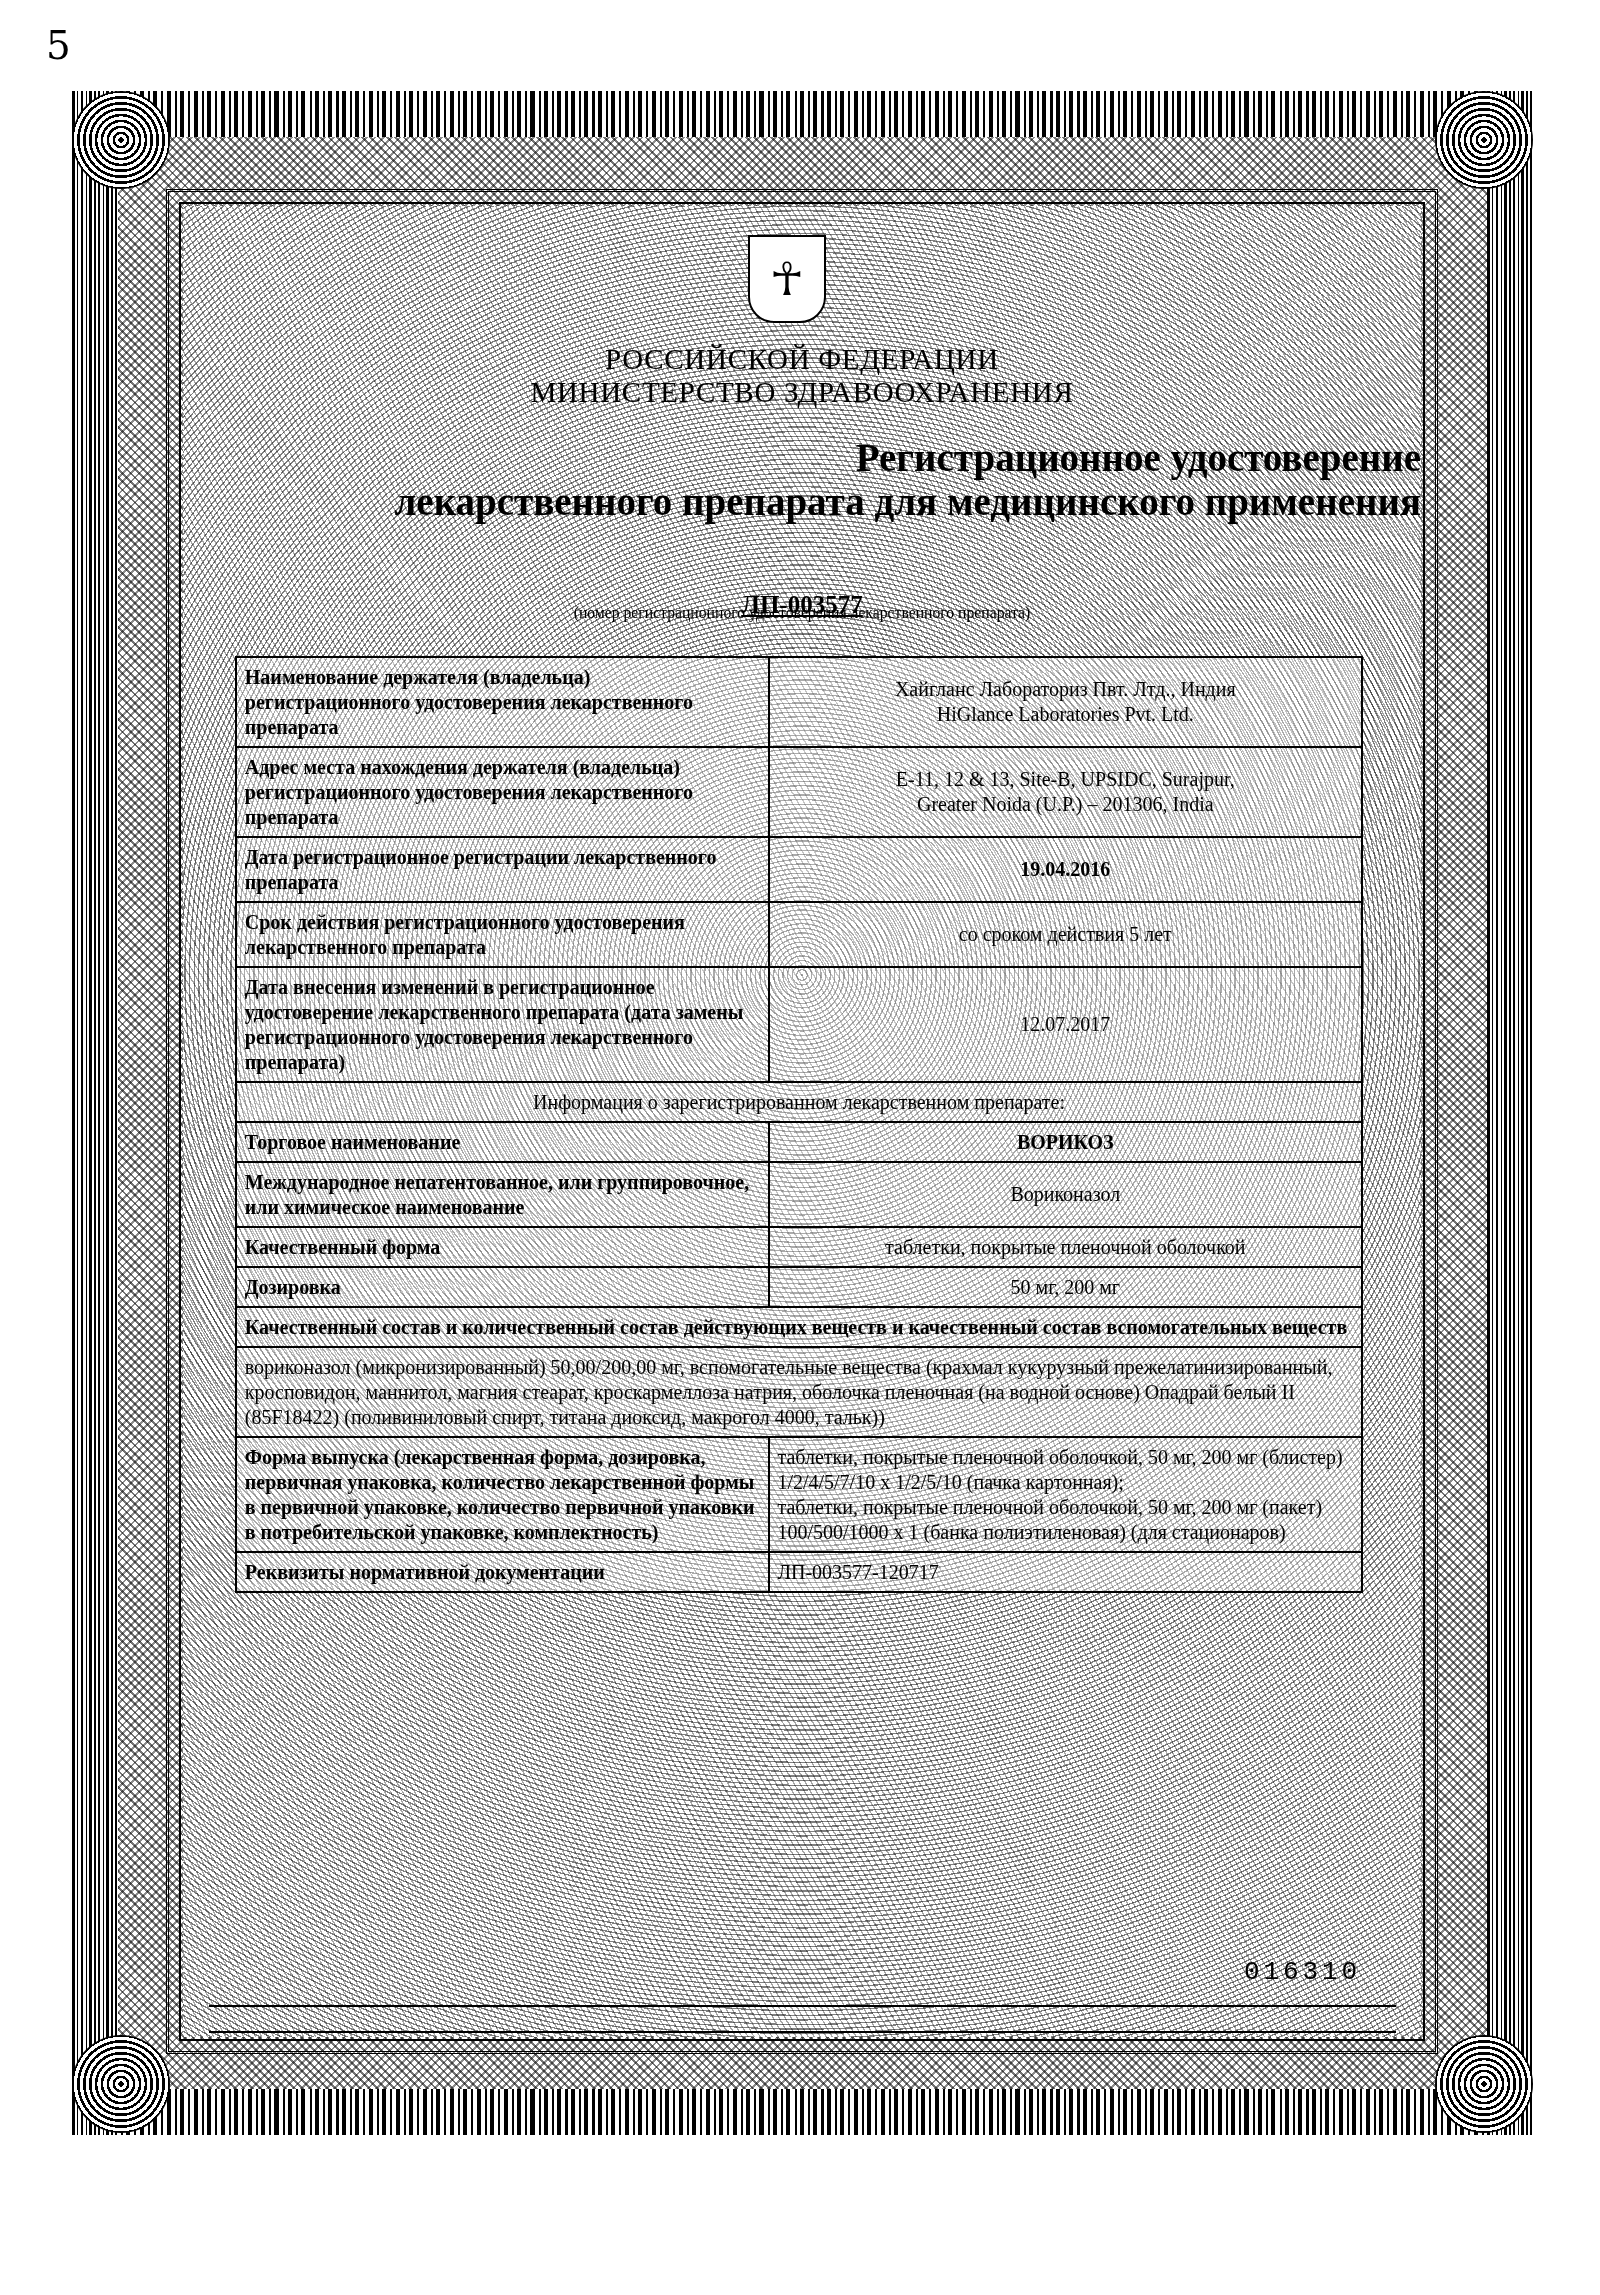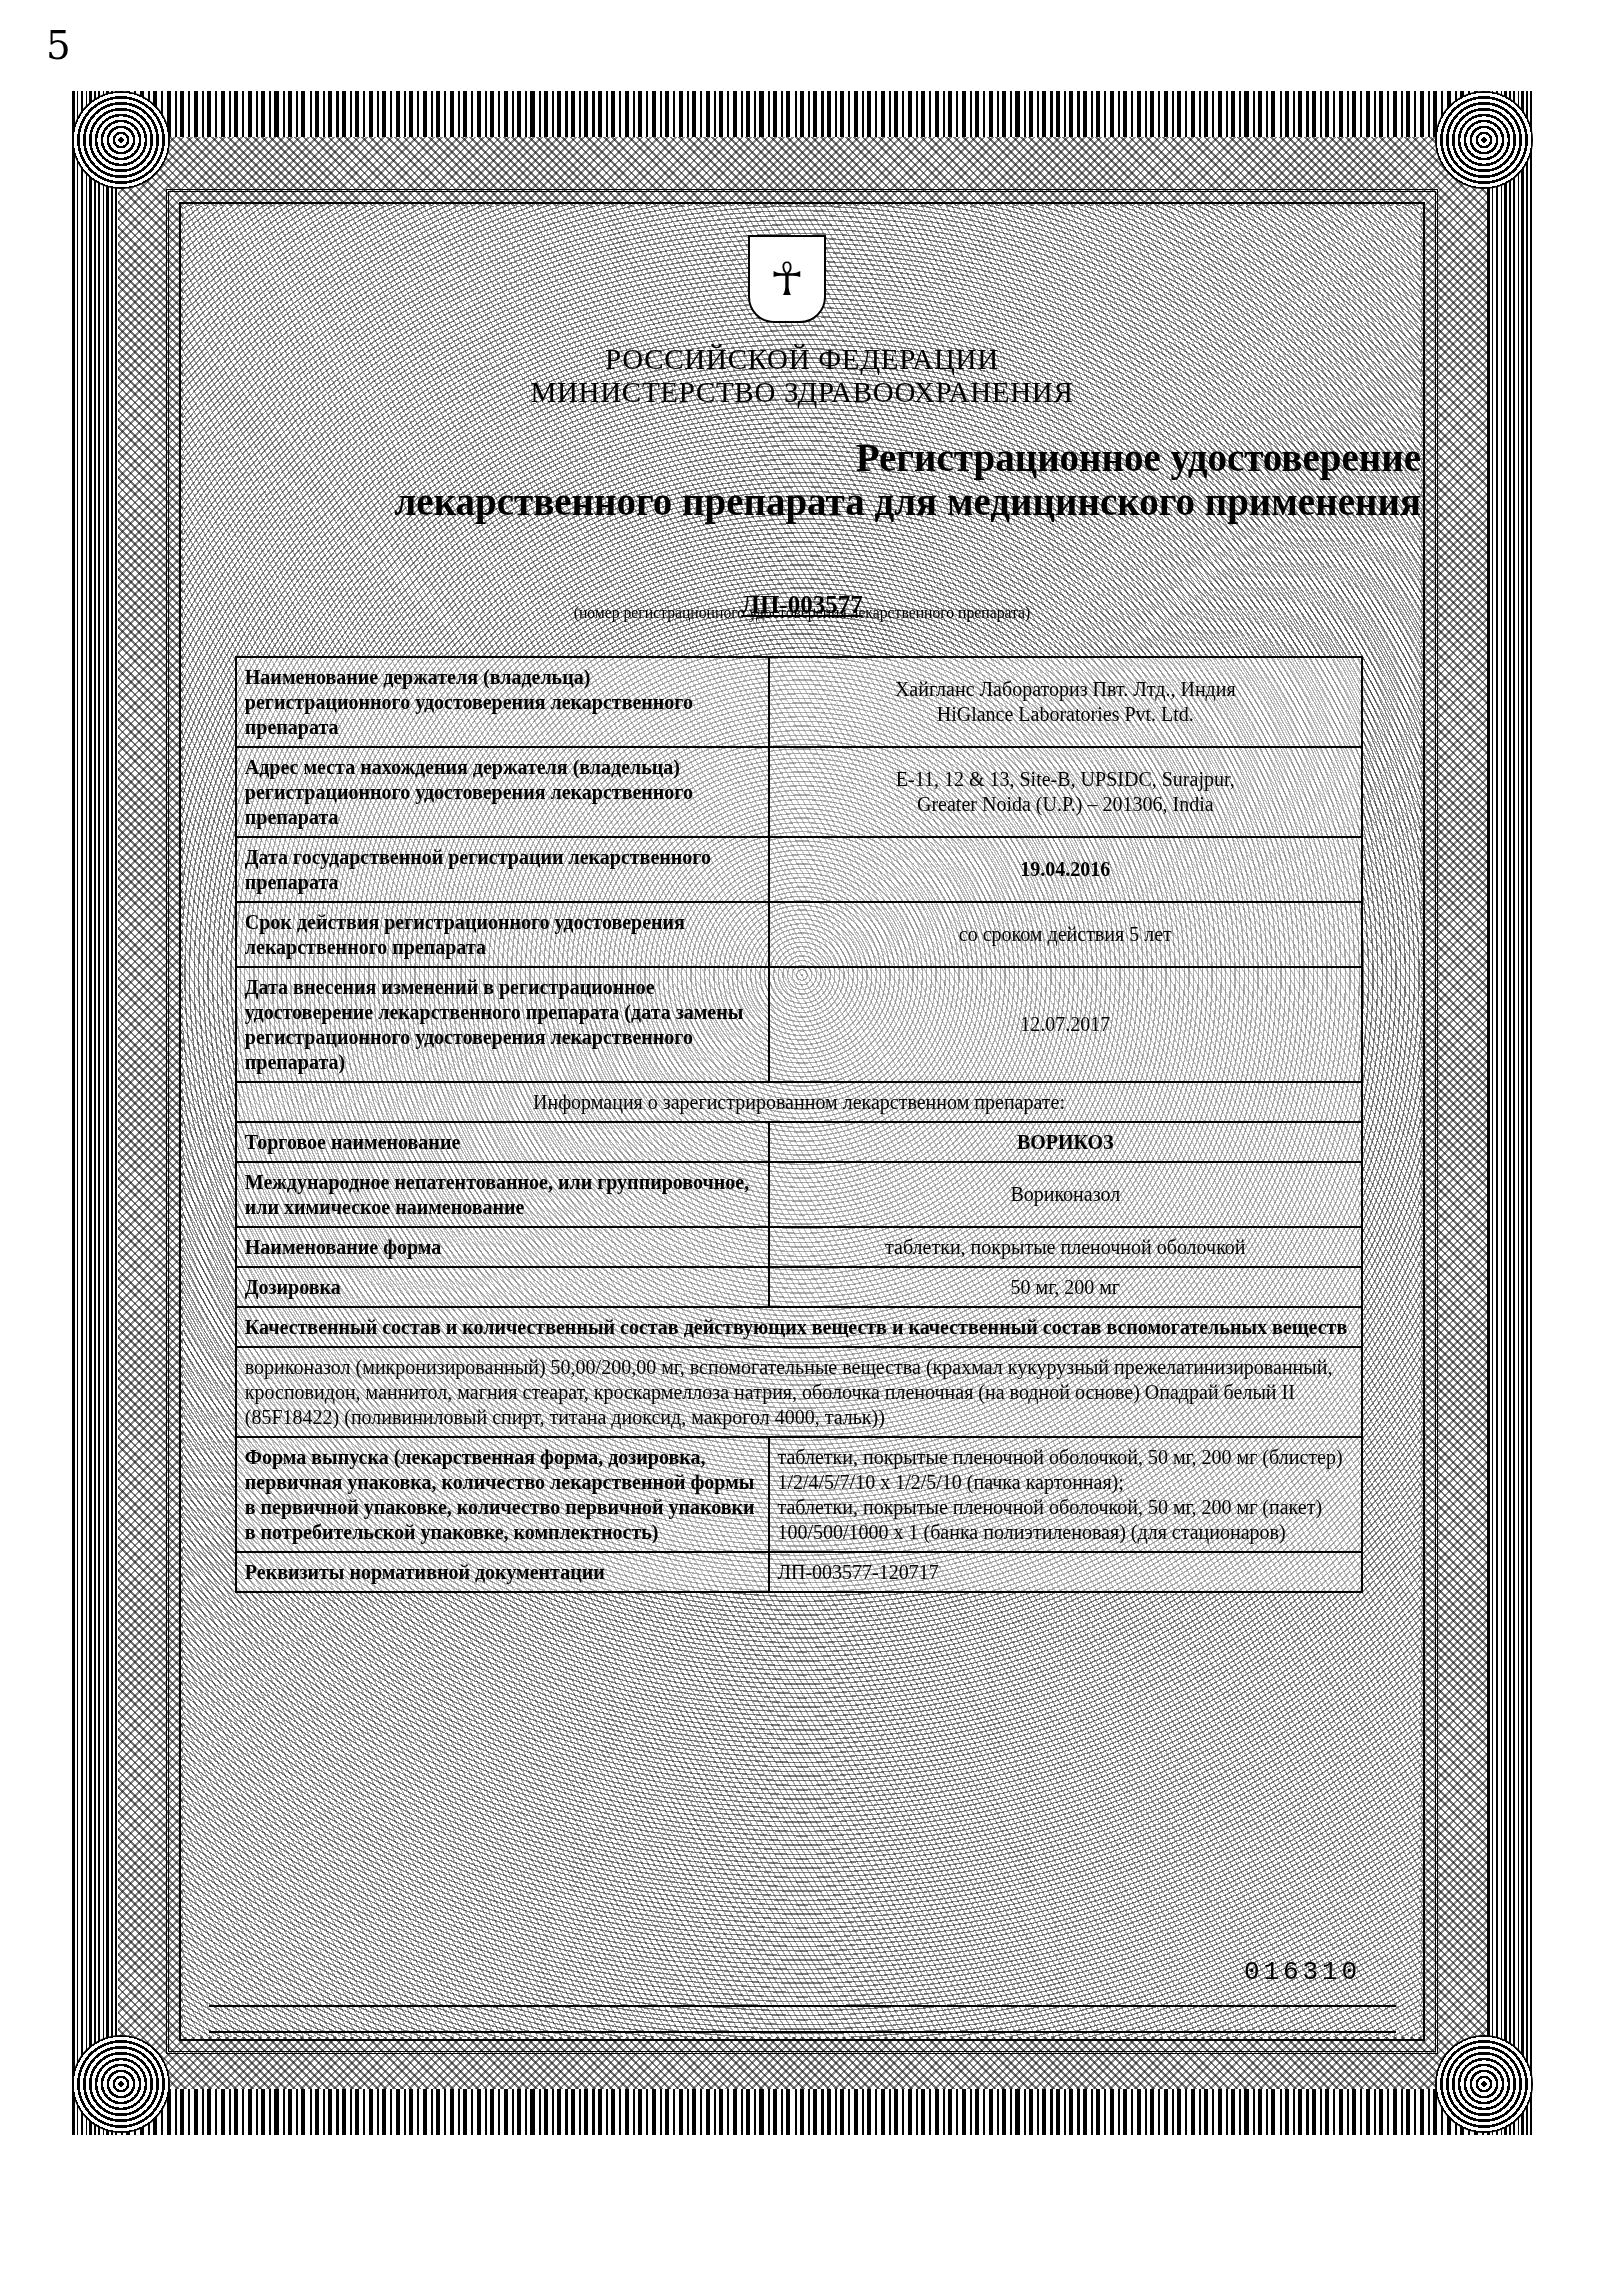--- a/index.html
+++ b/index.html
@@ -109,21 +109,21 @@
       </td>
     </tr>
     <tr>
       <td class="label">Адрес места нахождения держателя (владельца) регистрационного удостоверения лекарственного препарата</td>
       <td class="value">
         <div>E-11, 12 &amp; 13, Site-B, UPSIDC, Surajpur,</div>
         <div>Greater Noida (U.P.) – 201306, India</div>
       </td>
     </tr>
     <tr>
-      <td class="label">Дата государственной регистрации лекарственного препарата</td>
+      <td class="label">Дата регистрационное регистрации лекарственного препарата</td>
       <td class="value bold">19.04.2016</td>
     </tr>
     <tr>
       <td class="label">Срок действия регистрационного удостоверения лекарственного препарата</td>
       <td class="value">со сроком действия 5 лет</td>
     </tr>
     <tr>
       <td class="label">Дата внесения изменений в регистрационное удостоверение лекарственного препарата (дата замены регистрационного удостоверения лекарственного препарата)</td>
       <td class="value">12.07.2017</td>
     </tr>
@@ -132,21 +132,21 @@
     </tr>
     <tr>
       <td class="label">Торговое наименование</td>
       <td class="value bold">ВОРИКОЗ</td>
     </tr>
     <tr>
       <td class="label">Международное непатентованное, или группировочное, или химическое наименование</td>
       <td class="value">Вориконазол</td>
     </tr>
     <tr>
-      <td class="label">Наименование форма</td>
+      <td class="label">Качественный форма</td>
       <td class="value">таблетки, покрытые пленочной оболочкой</td>
     </tr>
     <tr>
       <td class="label">Дозировка</td>
       <td class="value">50 мг, 200 мг</td>
     </tr>
     <tr>
       <td class="full bold" colspan="2">Качественный состав и количественный состав действующих веществ и качественный состав вспомогательных веществ</td>
     </tr>
     <tr>

